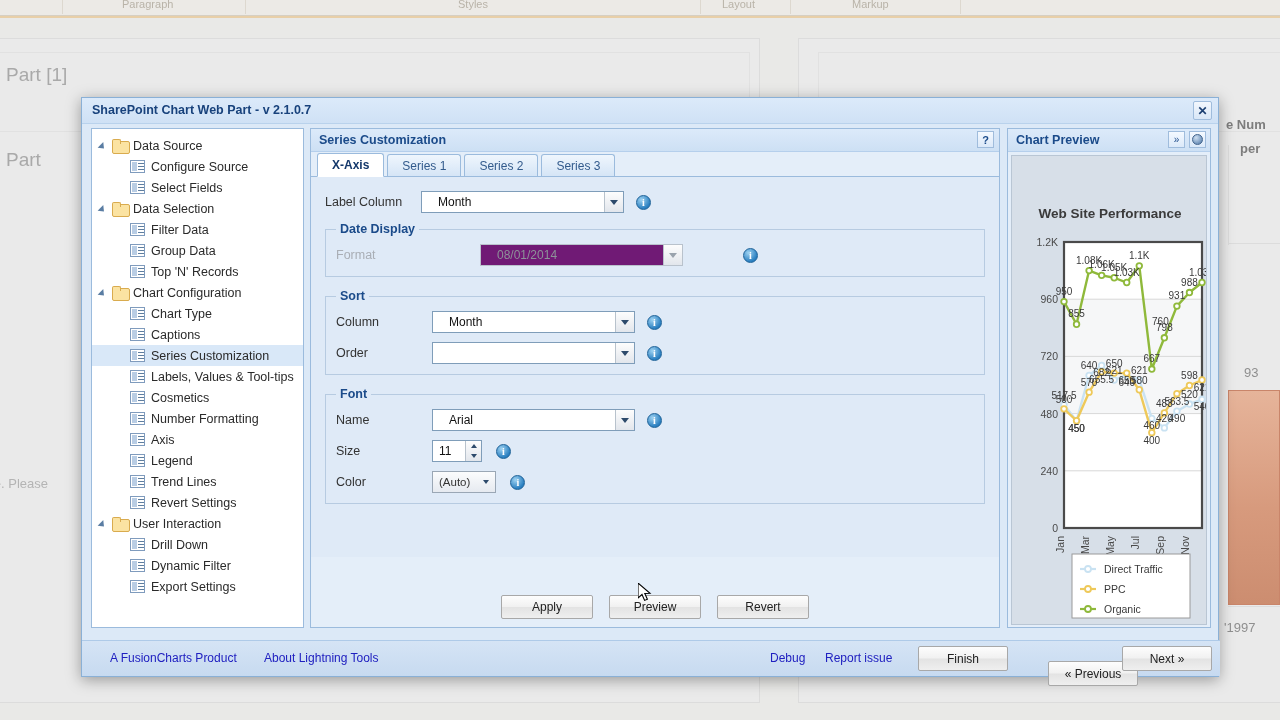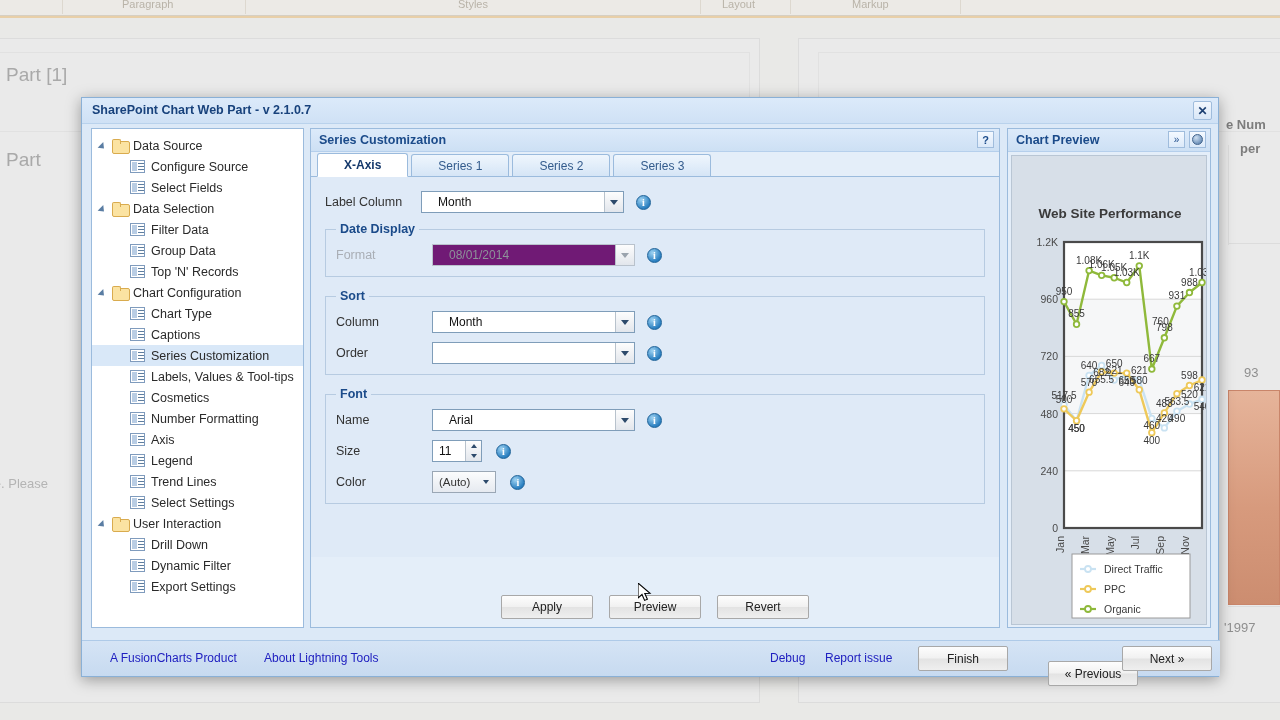--- a/index.html
+++ b/index.html
@@ -149,21 +149,21 @@
     border: 1px solid #9fbcdc; background: linear-gradient(to bottom,#f4f9ff,#dbe9f9);
     color: #1b4b8a; font-size: 11px; font-weight: bold;
     display: flex; align-items: center; justify-content: center; cursor: pointer;
   }
   .tabs {
     position: absolute; left: 0; top: 23px; width: 100%; height: 25px;
     display: flex; align-items: flex-end; padding-left: 6px;
     border-bottom: 1px solid #9bbbdd;
   }
   .tab {
-    height: 22px; padding: 0 26px; margin-right: 3px;
+    height: 22px; padding: 0 14px; margin-right: 3px;
     display: flex; align-items: center;
     font-size: 12px; color: #335b8c; cursor: pointer;
     background: linear-gradient(to bottom,#eff6fd,#d5e5f6);
     border: 1px solid #9bbbdd; border-bottom: none;
     border-radius: 3px 3px 0 0;
   }
   .tab.active {
     background: #fff; color: #14386b; font-weight: bold;
     height: 24px; margin-bottom: -1px; border-bottom: 1px solid #fff;
   }
@@ -398,21 +398,21 @@
           <div class="tnode child">
             <span class="pageicon"></span>
             <span>Legend</span>
           </div>
           <div class="tnode child">
             <span class="pageicon"></span>
             <span>Trend Lines</span>
           </div>
           <div class="tnode child">
             <span class="pageicon"></span>
-            <span>Select Settings</span>
+            <span>Revert Settings</span>
           </div>
           <div class="tnode">
             <span class="tri"></span>
             <span class="folder"></span>
             <span>User Interaction</span>
           </div>
           <div class="tnode child">
             <span class="pageicon"></span>
             <span>Drill Down</span>
           </div>
@@ -448,21 +448,21 @@
             <span>Month</span>
             <span class="arrowbox">
                 <i class="caret"></i>
               </span>
           </div>
           <div class="infoicon">i</div>
         </div>
 
         <fieldset class="grp">
           <legend>Date Display</legend>
-          <div class="row" style="margin-bottom:4px;">
+          <div class="row" style="margin-bottom:4px;gap:48px;">
             <div class="lbl dim">Format</div>
             <div class="sel dim">
               <span>08/01/2014</span>
               <span class="arrowbox">
                   <i class="caret dim"></i>
                 </span>
             </div>
             <div class="infoicon">i</div>
           </div>
         </fieldset>

